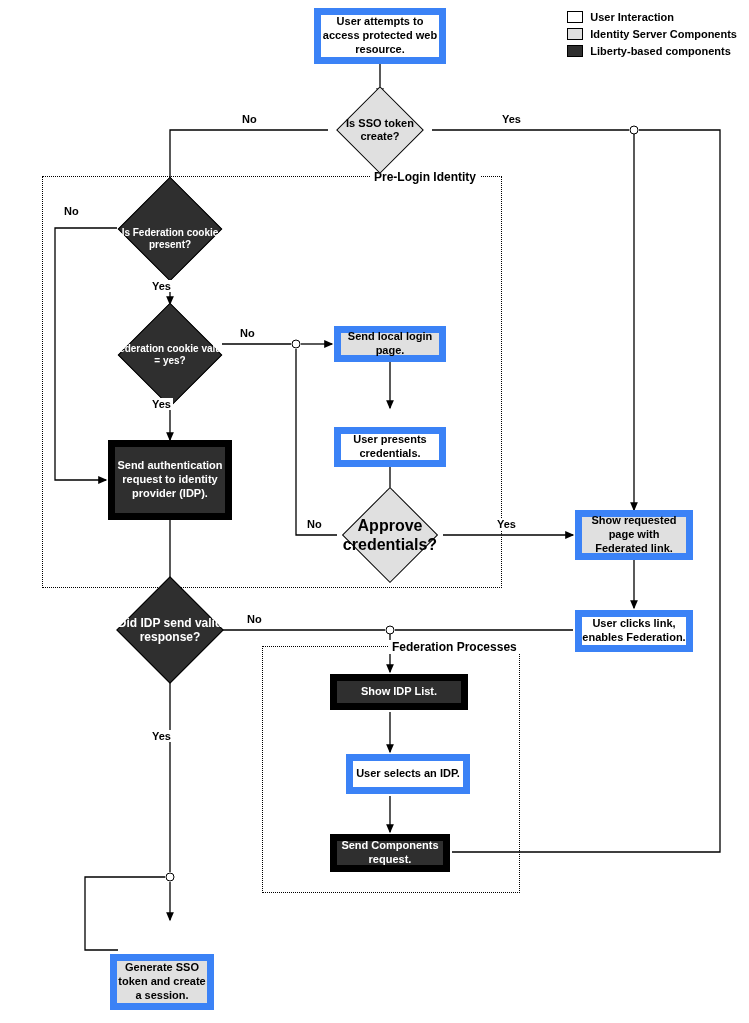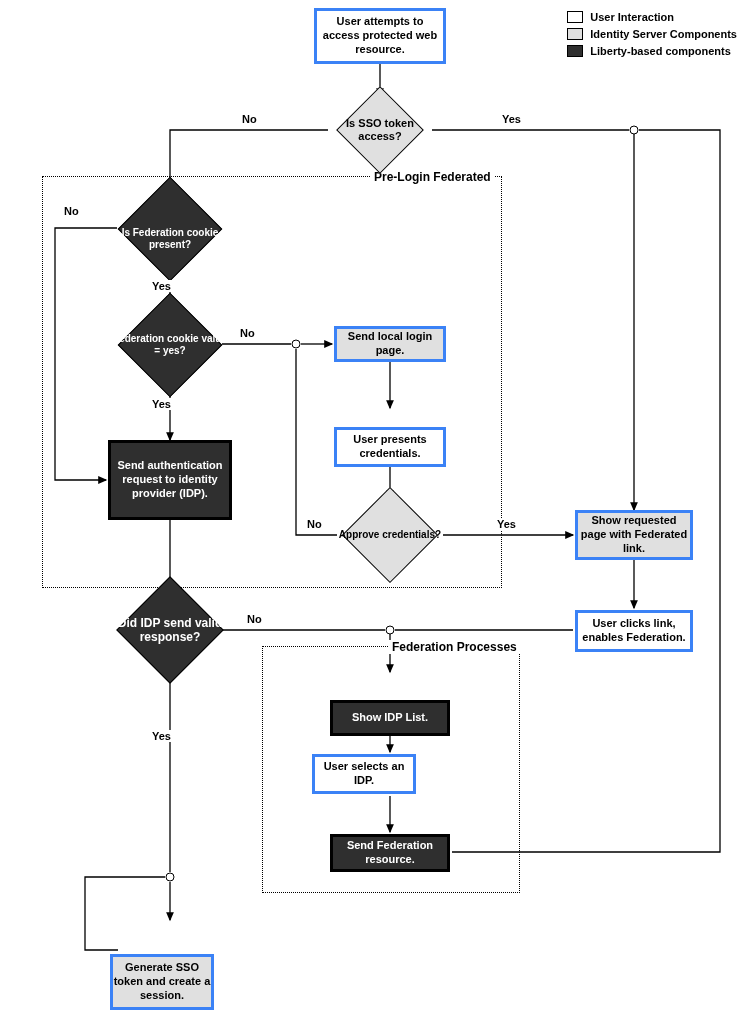--- a/index.html
+++ b/index.html
@@ -8,21 +8,21 @@
     padding: 0;
     font-family: Arial, Helvetica, sans-serif;
     font-size: 11px;
     background: #fff;
     width: 749px;
     height: 1023px;
     position: relative;
   }
   .node {
     position: absolute;
-    border: 3px solid #3b82f6;
+    border: 7px solid #3b82f6;
     display: flex;
     align-items: center;
     justify-content: center;
     text-align: center;
     padding: 0;
     font-weight: bold;
     line-height: 1.25;
   }
   .process-white { background: #fff; color: #000; }
   .process-light { background: #e0e0e0; color: #000; }
@@ -175,91 +175,91 @@
     <div class="legend-swatch" style="background:#e0e0e0;"></div>
     <span>Identity Server Components</span>
   </div>
   <div class="legend-row">
     <div class="legend-swatch" style="background:#2f2f2f;"></div>
     <span>Liberty-based components</span>
   </div>
 </div>
 
 <div class="dotted-box" style="left:42px;top:176px;width:460px;height:412px;"></div>
-<div class="box-title" style="left:370px;top:170px;">Pre-Login Federated</div>
+<div class="box-title" style="left:370px;top:170px;">Pre-Login Identity</div>
 
 <div class="dotted-box" style="left:262px;top:646px;width:258px;height:247px;"></div>
 <div class="box-title" style="left:388px;top:640px;">Federation Processes</div>
 
 <div class="node process-white" style="left:314px;top:8px;width:132px;height:56px;">
   <span>User attempts to access protected web resource.</span>
 </div>
 
 <div class="diamond-wrap" style="left:330px;top:98px;width:100px;height:64px;">
   <div class="diamond diamond-light" style="width:62px;height:62px;"></div>
-  <div class="diamond-label">Is SSO token access?</div>
+  <div class="diamond-label">Is SSO token create?</div>
 </div>
 <div class="edge-label" style="left:240px;top:113px;">No</div>
 <div class="edge-label" style="left:500px;top:113px;">Yes</div>
 
 <div class="diamond-wrap" style="left:112px;top:190px;width:116px;height:78px;">
   <div class="diamond diamond-dark" style="width:74px;height:74px;"></div>
   <div class="diamond-label dark" style="font-size:10px;margin-top:20px;">Is Federation cookie present?</div>
 </div>
 <div class="edge-label" style="left:62px;top:205px;">No</div>
 <div class="edge-label" style="left:150px;top:280px;">Yes</div>
 
-<div class="diamond-wrap" style="left:112px;top:306px;width:116px;height:78px;">
+<div class="diamond-wrap" style="left:112px;top:316px;width:116px;height:78px;">
   <div class="diamond diamond-dark" style="width:74px;height:74px;"></div>
   <div class="diamond-label dark" style="font-size:10px;">Federation cookie value = yes?</div>
 </div>
 <div class="edge-label" style="left:238px;top:327px;">No</div>
 <div class="edge-label" style="left:150px;top:398px;">Yes</div>
 
 <div class="node process-dark" style="left:108px;top:440px;width:124px;height:80px;">
   <span>Send authentication request to identity provider (IDP).</span>
 </div>
 
 <div class="node process-light" style="left:334px;top:326px;width:112px;height:36px;">
   <span>Send local login page.</span>
 </div>
 
 <div class="node process-white" style="left:334px;top:410px;width:112px;height:40px;margin-top:17px;">
   <span>User presents credentials.</span>
 </div>
 
 <div class="diamond-wrap" style="left:335px;top:498px;width:110px;height:74px;">
   <div class="diamond diamond-light" style="width:68px;height:68px;"></div>
-  <div class="diamond-label" style="font-size:10px;">Approve credentials?</div>
+  <div class="diamond-label" style="font-size:16px;">Approve credentials?</div>
 </div>
 <div class="edge-label" style="left:305px;top:518px;">No</div>
 <div class="edge-label" style="left:495px;top:518px;">Yes</div>
 
 <div class="node process-light" style="left:575px;top:510px;width:118px;height:50px;">
   <span>Show requested page with Federated link.</span>
 </div>
 
 <div class="node process-white" style="left:575px;top:610px;width:118px;height:42px;justify-content:flex-end;">
   <span>User clicks link, enables Federation.</span>
 </div>
 
 <div class="diamond-wrap" style="left:112px;top:590px;width:116px;height:80px;">
   <div class="diamond diamond-dark" style="width:76px;height:76px;"></div>
   <div class="diamond-label dark" style="font-size:12px;">Did IDP send valid response?</div>
 </div>
 <div class="edge-label" style="left:245px;top:613px;">No</div>
 <div class="edge-label" style="left:150px;top:730px;">Yes</div>
 
-<div class="node process-dark" style="left:330px;top:700px;width:120px;height:36px;">
+<div class="node process-dark" style="left:330px;top:674px;width:138px;height:36px;">
   <span>Show IDP List.</span>
 </div>
 
-<div class="node process-white" style="left:312px;top:754px;width:104px;height:40px;">
+<div class="node process-white" style="left:346px;top:754px;width:124px;height:40px;">
   <span>User selects an IDP.</span>
 </div>
 
 <div class="node process-dark" style="left:330px;top:834px;width:120px;height:38px;">
-  <span>Send Federation resource.</span>
+  <span>Send Components request.</span>
 </div>
 
 <div class="node process-light" style="left:110px;top:922px;width:104px;height:56px;margin-top:32px;">
   <span>Generate SSO token and create a session.</span>
 </div>
 
 </body></html>

